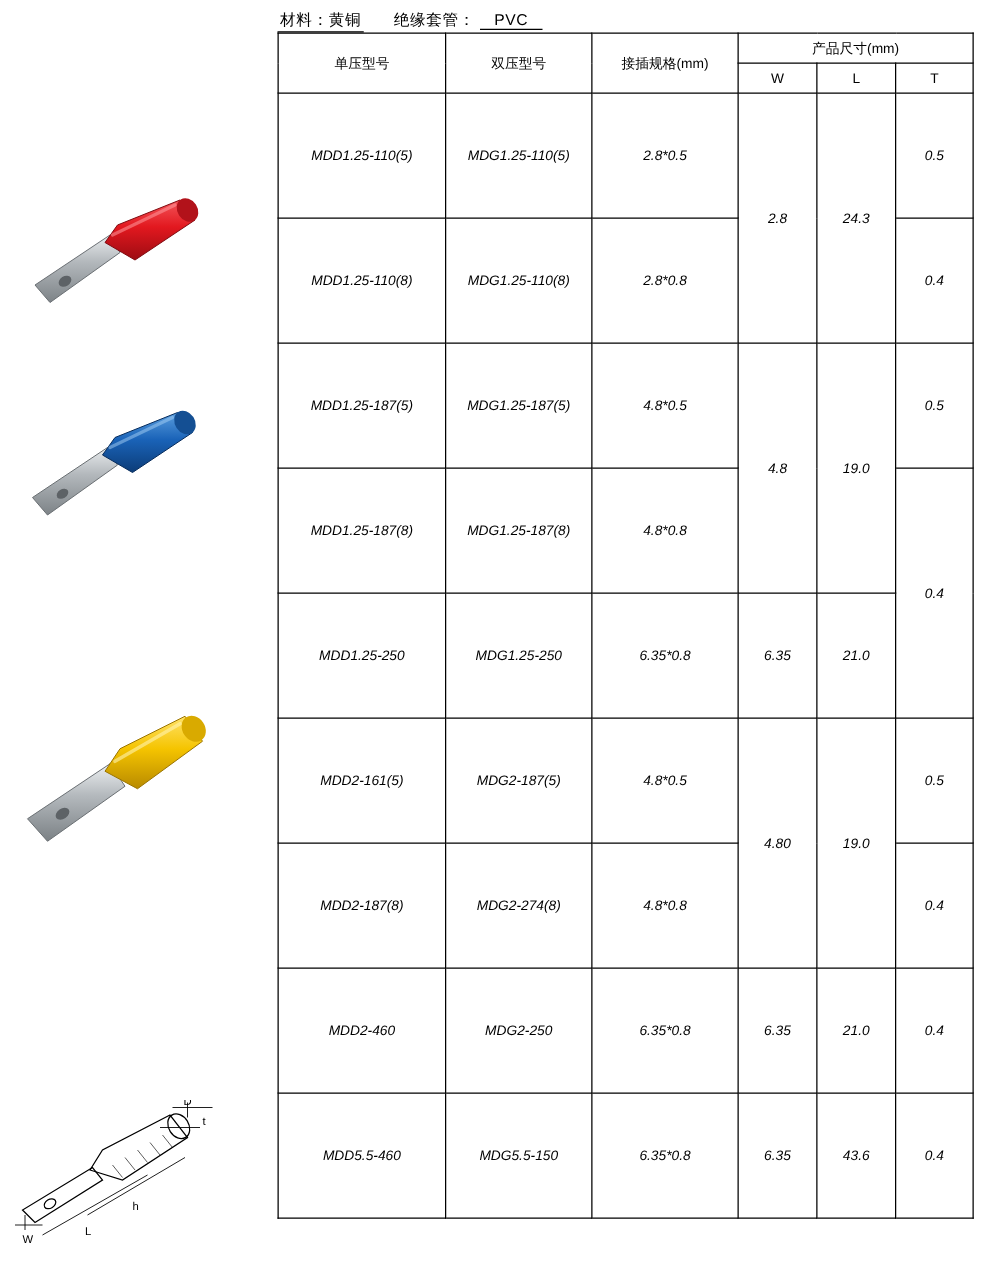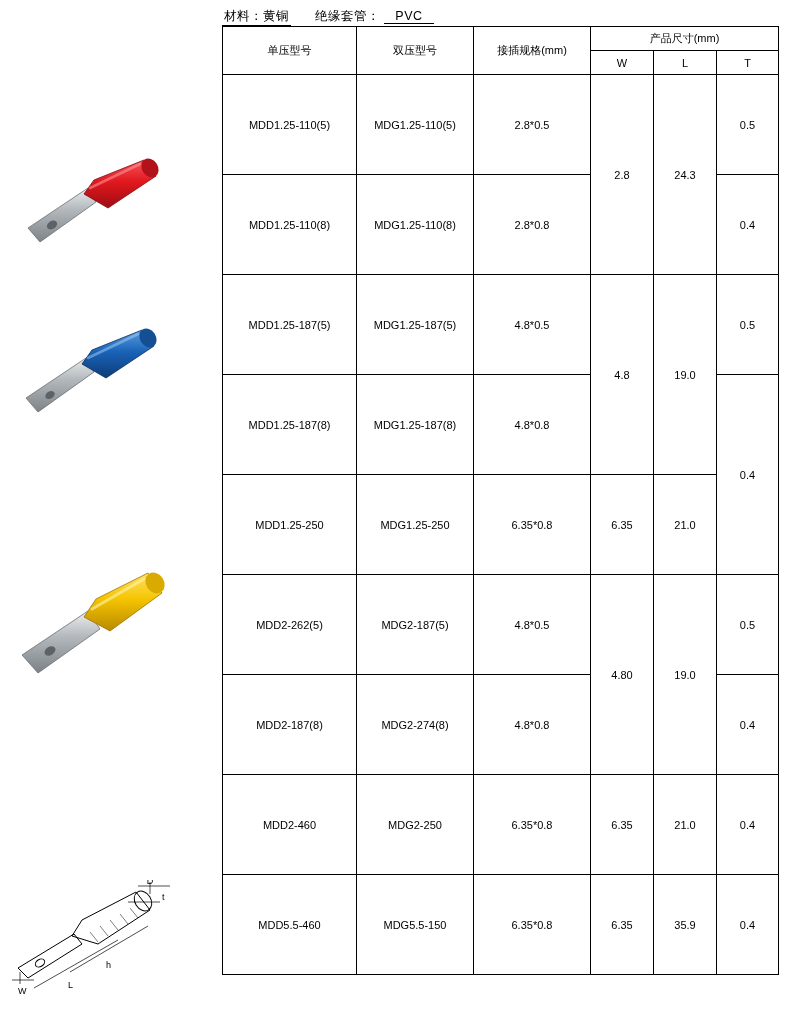--- a/index.html
+++ b/index.html
@@ -59,21 +59,21 @@
   col.c1 { width: 134px; }
   col.c2 { width: 117px; }
   col.c3 { width: 117px; }
   col.c4 { width: 63px; }
   col.c5 { width: 63px; }
   col.c6 { width: 62px; }
 
   .hdr-top td { height: 23px; font-size: 12.5px; }
   .hdr-sub td { height: 23px; font-size: 12px; }
 
-  .data-row td { height: 99px; font-size: 12.5px; }
+  .data-row td { height: 99px; font-size: 12.5px; font-style: italic; }
 
   
   .photo {
     position: absolute;
   }
   #photo-red   { left: 18px; top: 150px; }
   #photo-blue  { left: 18px; top: 300px; }
   #photo-yellow{ left: 18px; top: 555px; }
   #diagram     { left: 10px; top: 880px; }
 
@@ -146,21 +146,21 @@
 
     <tr class="data-row">
       <td>MDD1.25-250</td>
       <td>MDG1.25-250</td>
       <td>6.35*0.8</td>
       <td>6.35</td>
       <td>21.0</td>
     </tr>
 
     <tr class="data-row">
-      <td>MDD2-262(5)</td>
+      <td>MDD2-161(5)</td>
       <td>MDG2-187(5)</td>
       <td>4.8*0.5</td>
       <td rowspan="2">4.80</td>
       <td rowspan="2">19.0</td>
       <td>0.5</td>
     </tr>
 
     <tr class="data-row">
       <td>MDD2-187(8)</td>
       <td>MDG2-274(8)</td>
@@ -175,21 +175,21 @@
       <td>6.35</td>
       <td>21.0</td>
       <td>0.4</td>
     </tr>
 
     <tr class="data-row">
       <td>MDD5.5-460</td>
       <td>MDG5.5-150</td>
       <td>6.35*0.8</td>
       <td>6.35</td>
-      <td>35.9</td>
+      <td>43.6</td>
       <td>0.4</td>
     </tr>
   </tbody>
 </table>
 </div>
 
 <div class="photo" id="photo-red">
   <svg width="150" height="120" viewBox="0 0 150 120">
     <defs>
       <linearGradient id="gRed" x1="0" y1="0" x2="0" y2="1">

